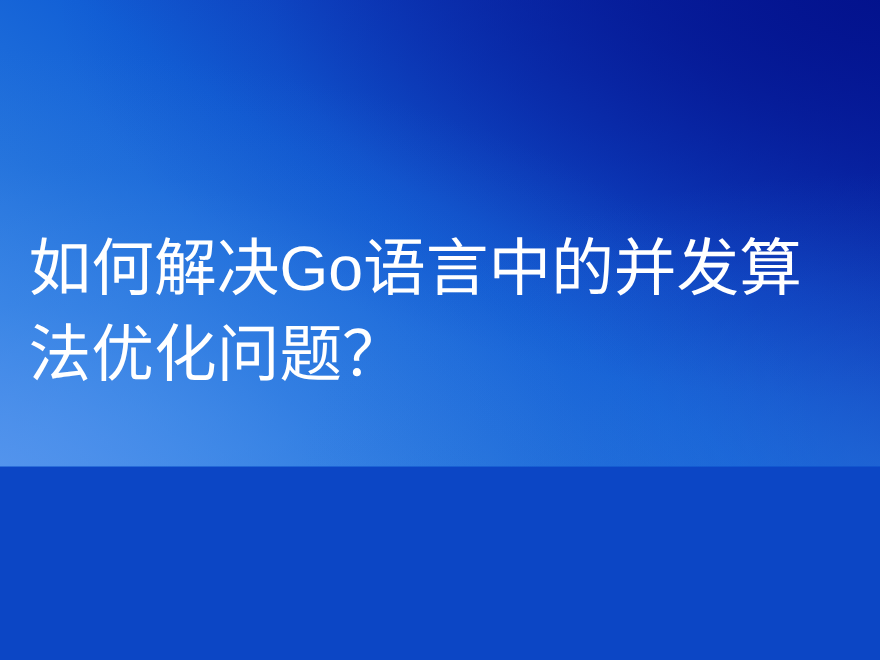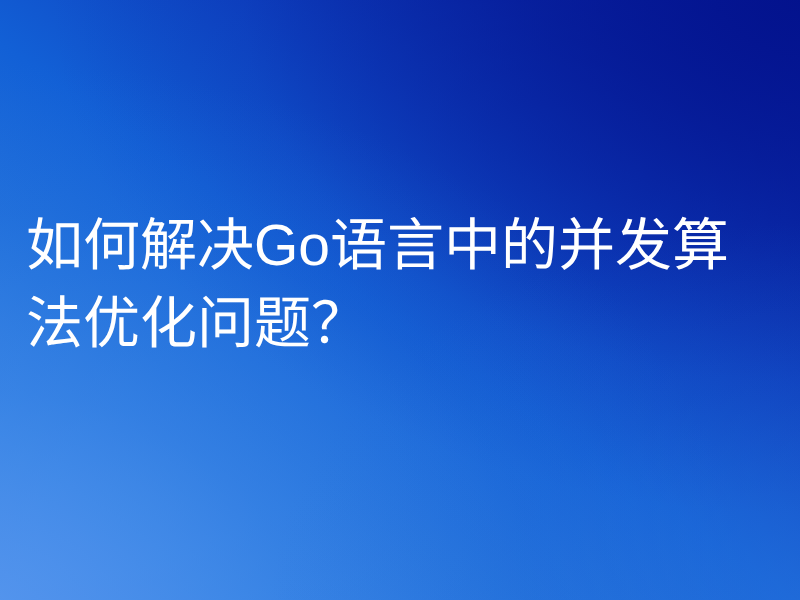--- a/index.html
+++ b/index.html
@@ -13,21 +13,21 @@
     height: 600px;
     overflow: hidden;
     background: #0c46c5;
     font-family: "Liberation Sans", "DejaVu Sans", sans-serif;
   }
 
   
   .title-card {
     position: relative;
     width: 800px;
-    height: 600px;
+    height: 424px;
     overflow: hidden;
     
     background-color: #1360d4;
     background-image:
       linear-gradient(215deg,
         #05179b 0%,
         #0a2aa8 16%,
         #0e42c0 33%,
         #1260d6 52%,
         #2272dc 70%,

